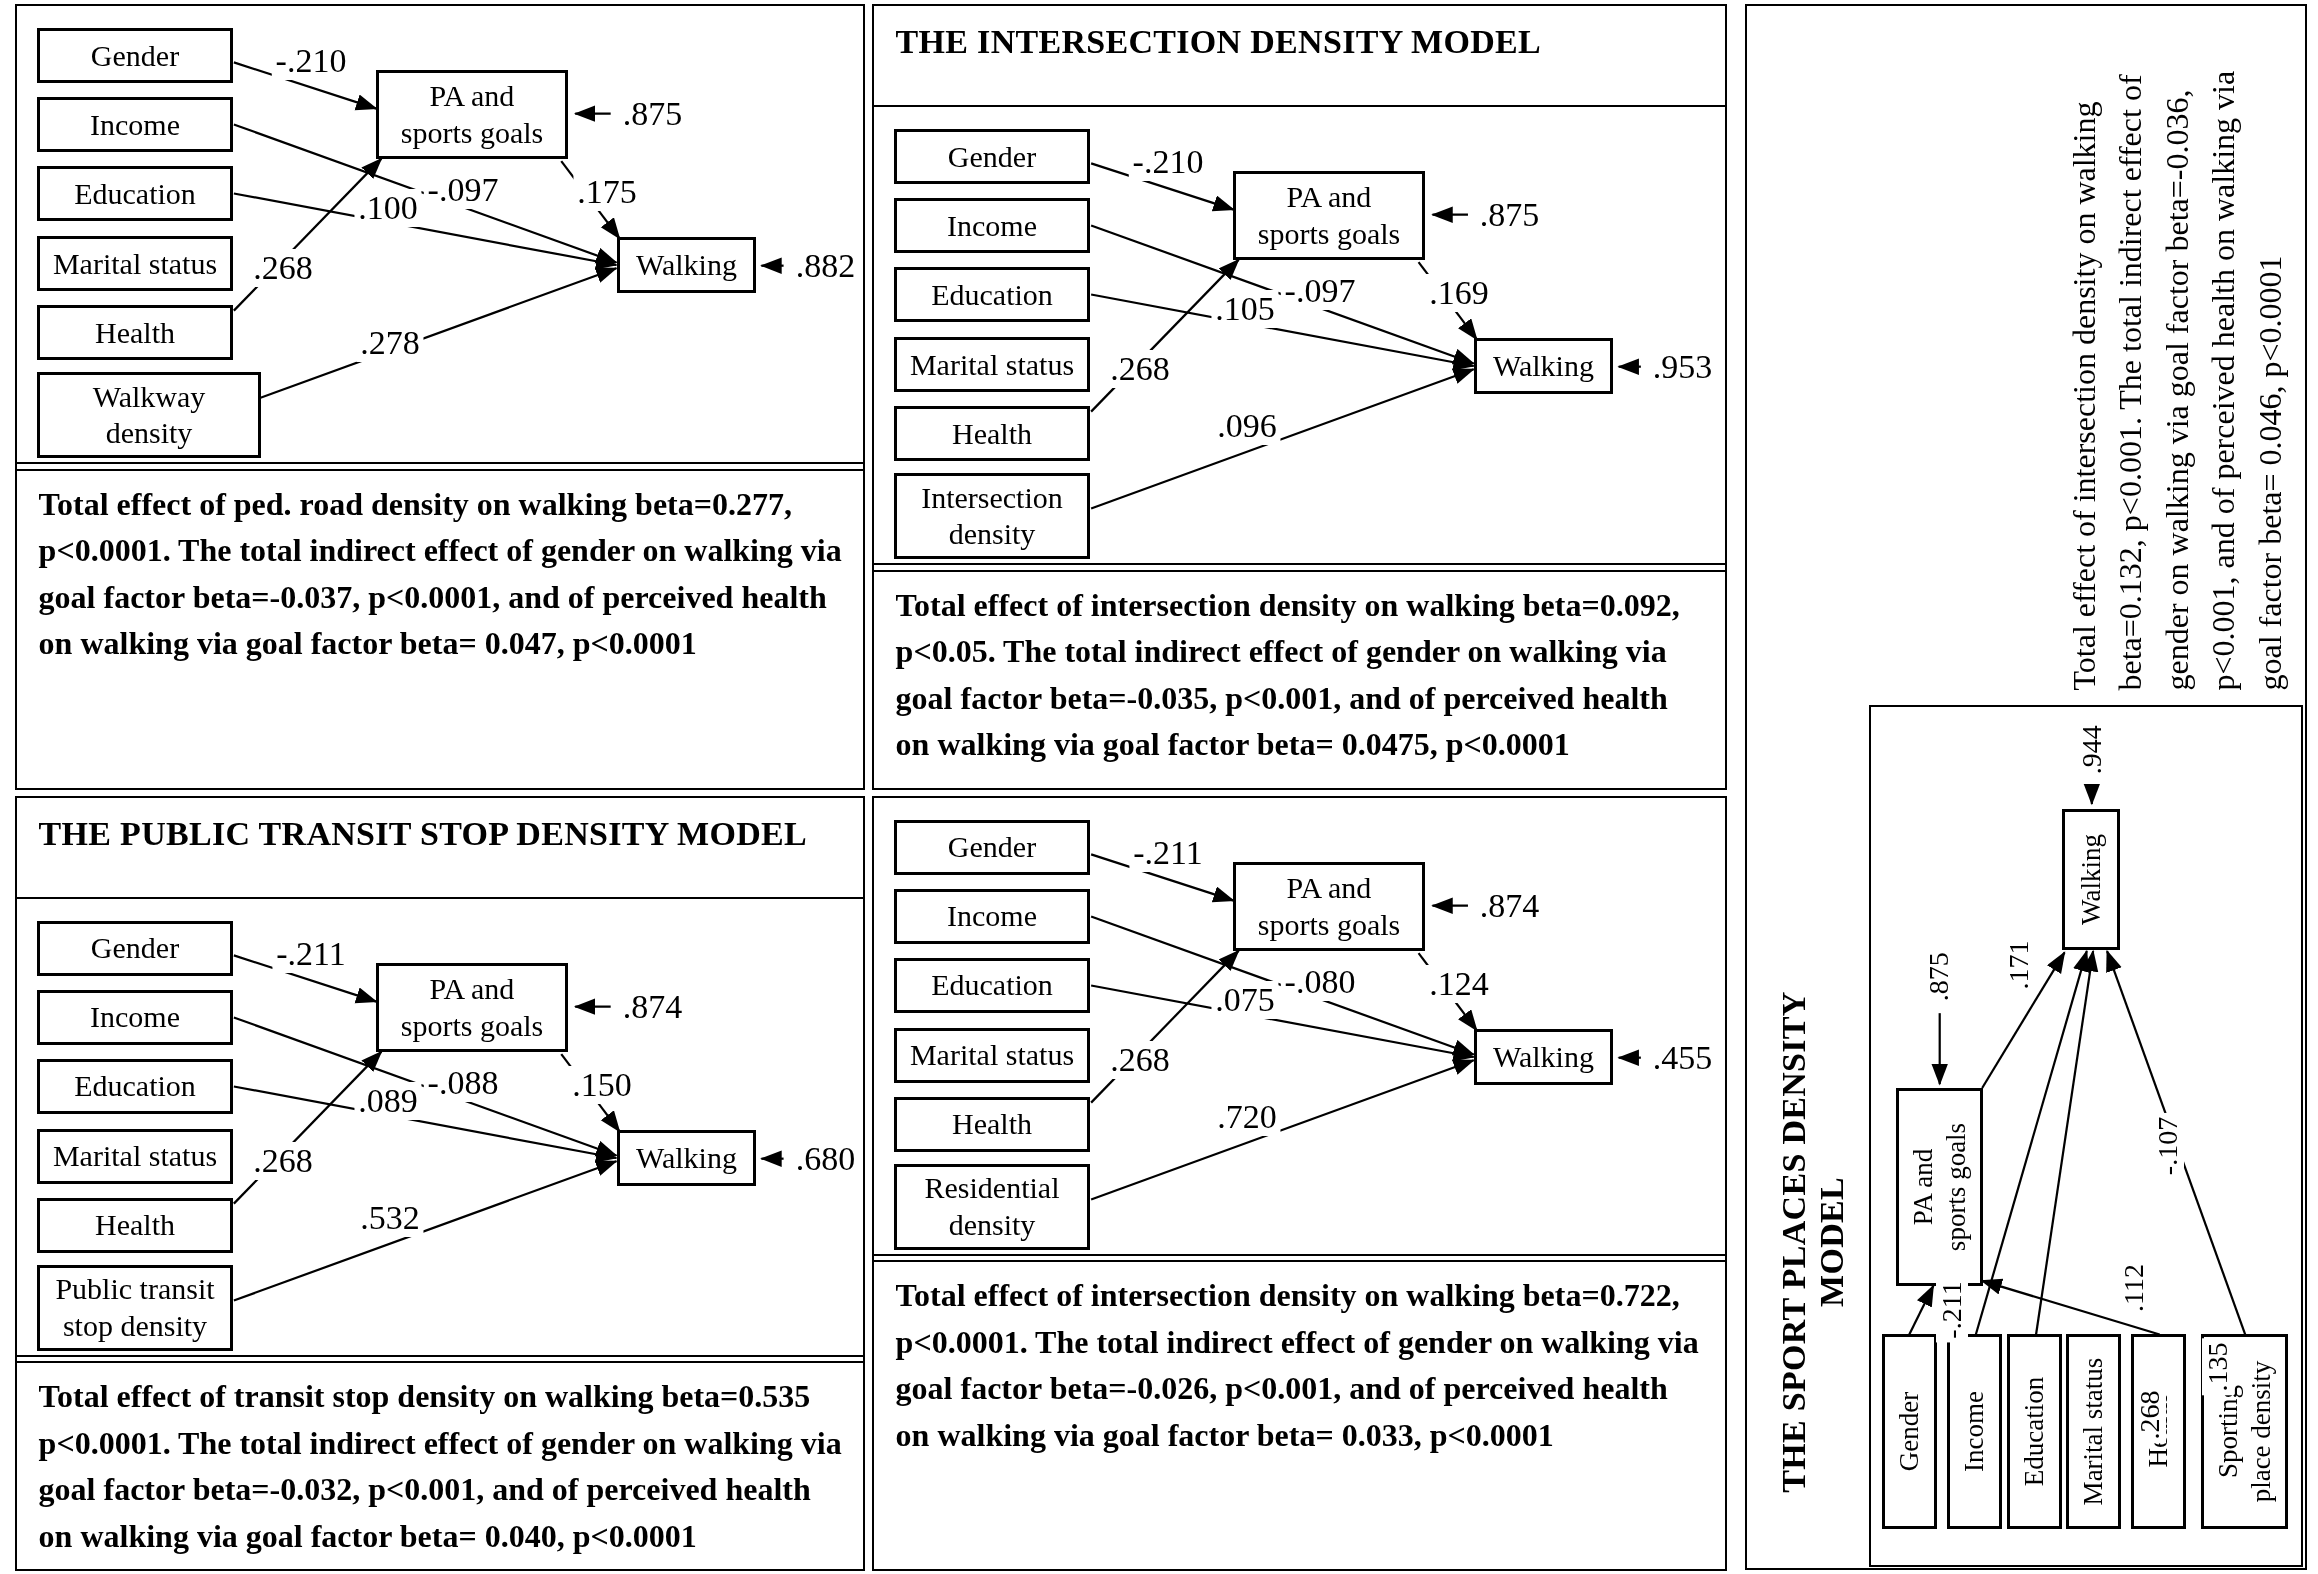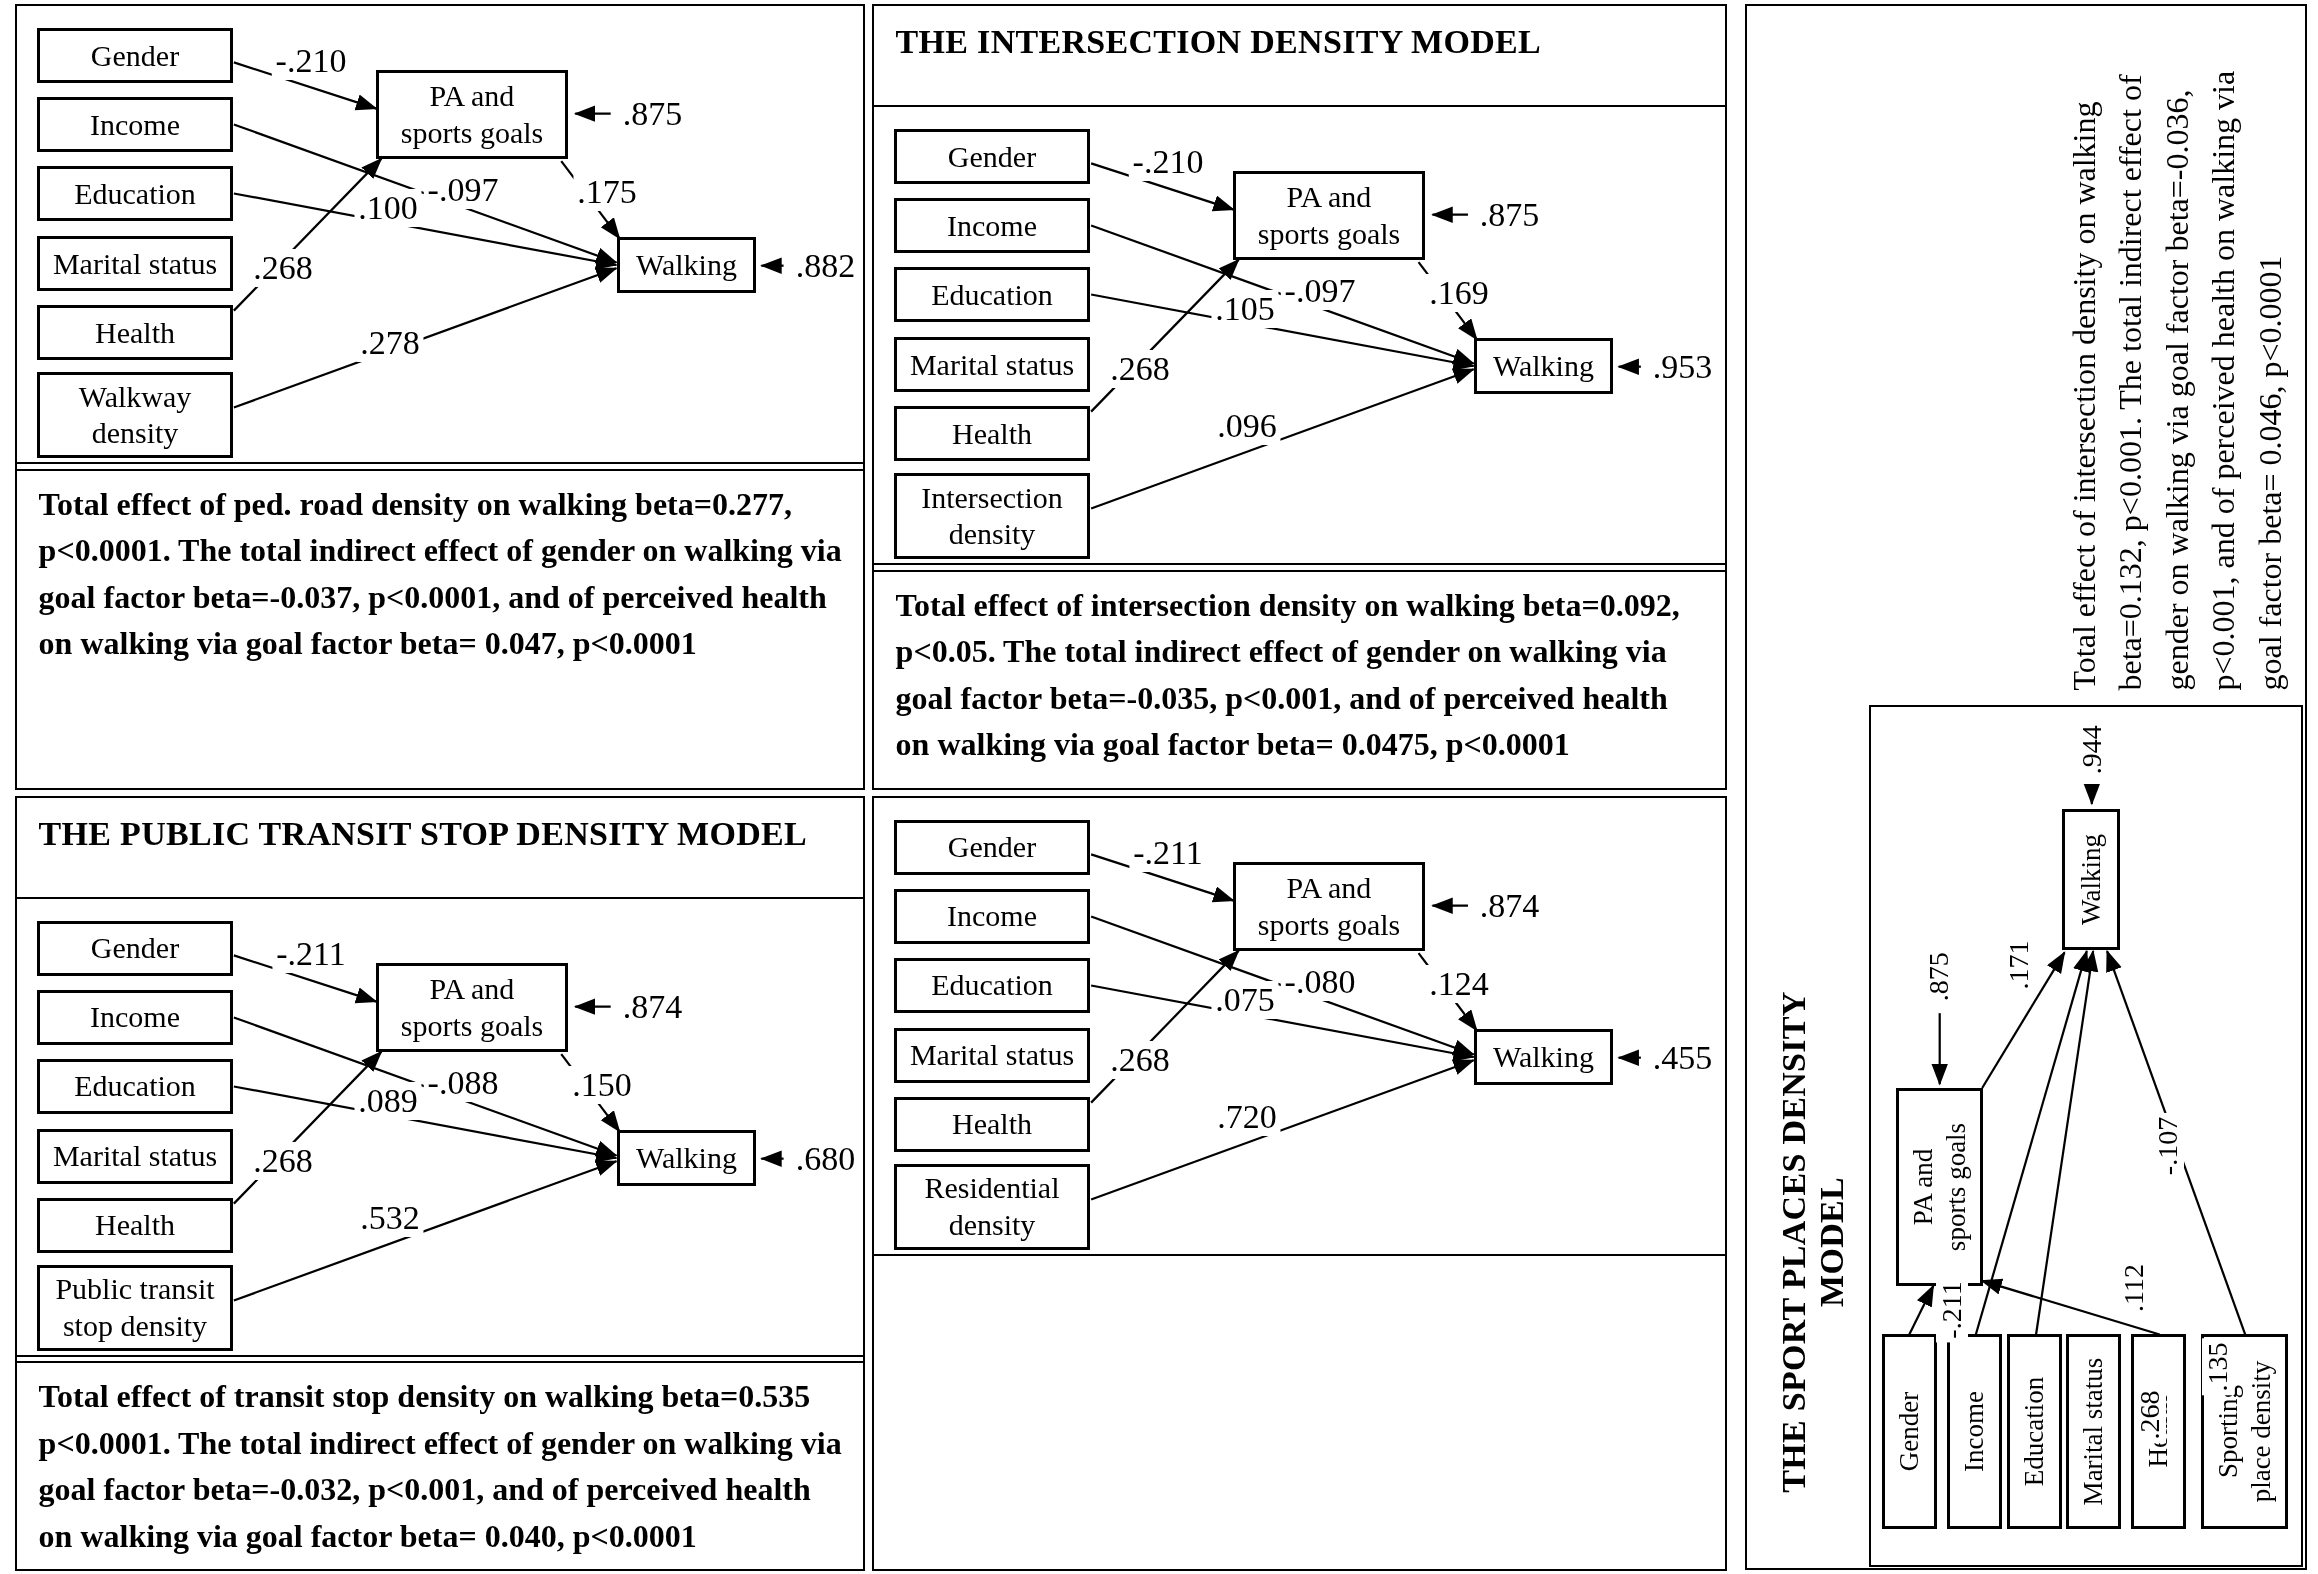--- a/index.html
+++ b/index.html
@@ -61,21 +61,21 @@
         </div>
         <div class="box pred" style="left: 20px; top: 160px; width: 196px; height: 55px;">
           <span>Education</span>
         </div>
         <div class="box pred" style="left: 20px; top: 230px; width: 196px; height: 55px;">
           <span>Marital status</span>
         </div>
         <div class="box pred" style="left: 20px; top: 299px; width: 196px; height: 55px;">
           <span>Health</span>
         </div>
-        <div class="box pred" style="left: 20px; top: 366px; width: 196px; height: 86px;">
+        <div class="box pred" style="left: 20px; top: 366px; width: 224px; height: 86px;">
           <span>Walkway</span>
           <span>density</span>
         </div>
         <div class="box outcome" style="left: 359px; top: 64px; width: 192px; height: 89px;">
           <span>PA and</span>
           <span>sports goals</span>
         </div>
         <div class="box outcome" style="left: 600px; top: 231px; width: 139px; height: 56px;">
           <span>Walking</span>
         </div>
@@ -245,20 +245,21 @@
         </div>
         <div class="coef" style="left: 294px; top: 55px;">-.211</div>
         <div class="coef" style="left: 446px; top: 184px;">-.080</div>
         <div class="coef" style="left: 371px; top: 202px;">.075</div>
         <div class="coef" style="left: 266px; top: 262px;">.268</div>
         <div class="coef" style="left: 373px; top: 319px;">.720</div>
         <div class="coef" style="left: 585px; top: 186px;">.124</div>
         <div class="coef left" style="left: 602px; top: 108px;">.874</div>
         <div class="coef left" style="left: 775px; top: 260px;">.455</div>
       </div>
+      <div class="panel-caption">Total effect of intersection density on walking beta=0.722, p&lt;0.0001. The total indirect effect of gender on walking via goal factor beta=-0.026, p&lt;0.001, and of perceived health on walking via goal factor beta= 0.033, p&lt;0.0001</div>
     </section>
 
   <section class="panel" id="panel-4" style="left:1745px;top:4.4px;width:562px;height:1566px">
     <div class="rot-caption">Total effect of intersection density on walking beta=0.132, p&lt;0.001. The total indirect effect of gender on walking via goal factor beta=-0.036, p&lt;0.001, and of perceived health on walking via goal factor beta= 0.046, p&lt;0.0001</div>
     <div class="rot-title">THE SPORT PLACES DENSITY MODEL</div>
     <div class="sport-inner">
       <div class="sport-content" id="sport-content">
           <svg class="wires" viewBox="0 0 1352 676" width="857" height="429">
             <defs>
               <marker id="ah4" markerUnits="userSpaceOnUse" markerWidth="40" markerHeight="30" refX="32" refY="13" orient="auto">

